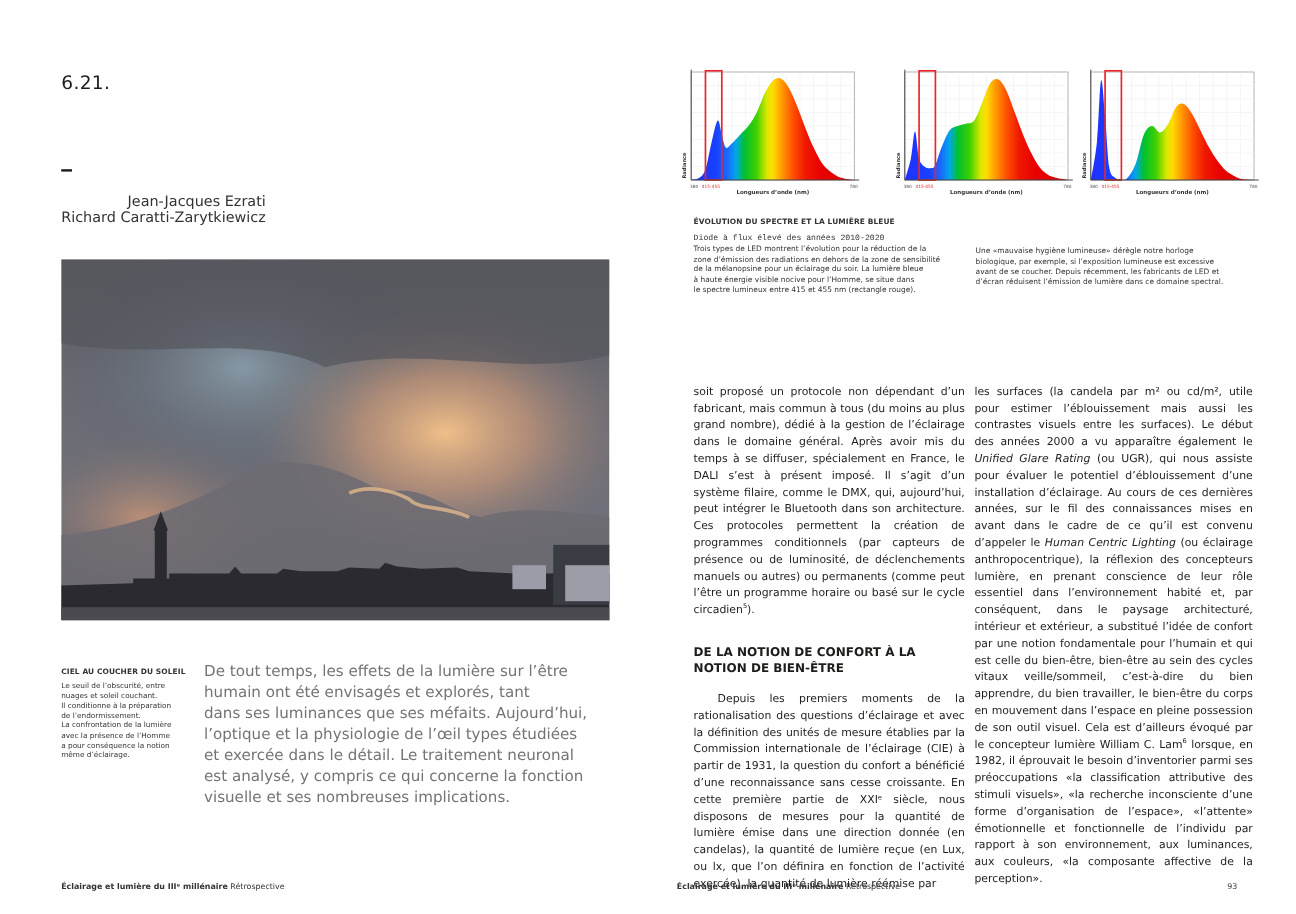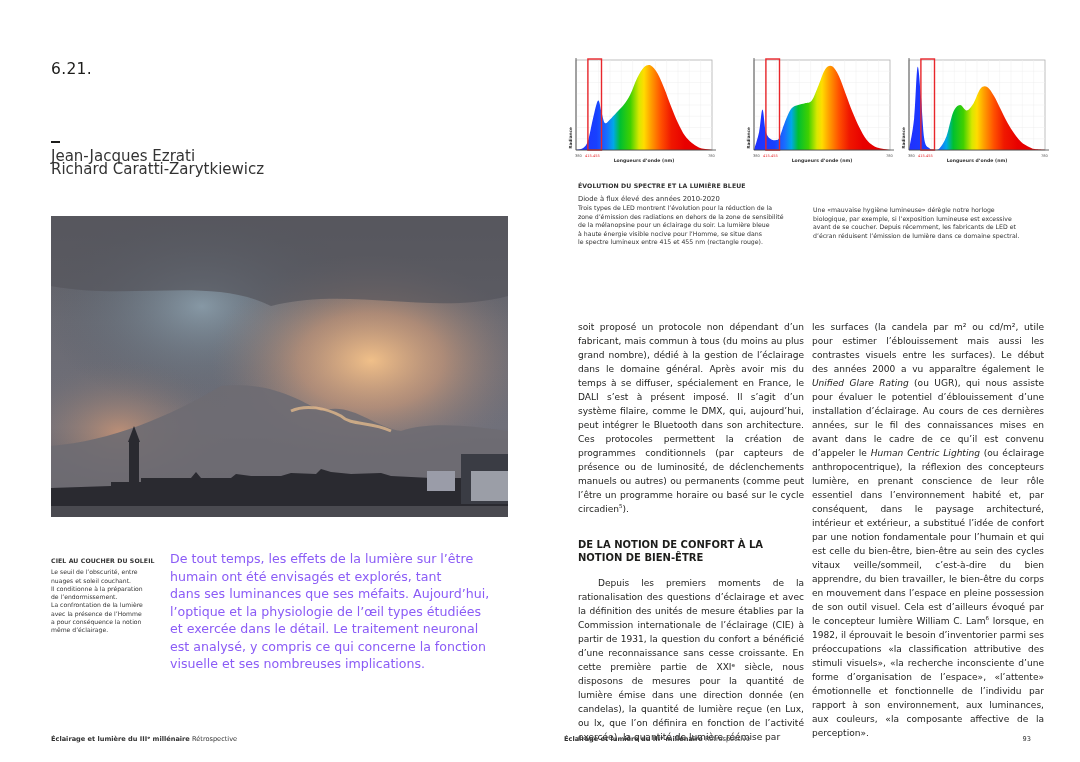--- a/index.html
+++ b/index.html
@@ -3,33 +3,33 @@
 <meta charset="utf-8">
 <style>
   html,body{margin:0;padding:0;background:#fff;}
   body{width:1080px;height:762px;position:relative;overflow:hidden;font-family:"DejaVu Sans",sans-serif;color:#1d1d1b;}
   .page{position:absolute;top:0;height:762px;}
   .left{left:0;width:540px;}
   .right{left:540px;width:540px;}
   .chapter{position:absolute;left:51px;top:60px;font-size:15.5px;letter-spacing:0.3px;}
   .title{position:absolute;left:51px;top:96px;font-size:15px;line-height:19px;width:320px;}
   .dash{position:absolute;left:51px;top:141px;width:9px;height:1.5px;background:#1d1d1b;}
-  .authors{position:absolute;left:51px;top:150px;font-size:15px;line-height:13px;color:#333;}
+  .authors{position:absolute;left:51px;top:162px;font-size:12px;line-height:13px;color:#333;text-align:right;}
   .photo{position:absolute;left:51px;top:216px;width:457px;height:301px;overflow:hidden;}
   .caption-left{position:absolute;left:51px;top:557px;width:112px;font-size:6.1px;line-height:8.3px;color:#333;}
   .caption-left .cap-title{font-weight:bold;font-size:6.2px;letter-spacing:0.1px;margin-bottom:3px;text-transform:uppercase;}
-  .intro{position:absolute;left:170px;top:550px;width:345px;font-size:12.6px;line-height:17.5px;color:#8b5cf6;}
+  .intro{position:absolute;left:170px;top:550px;width:345px;font-size:12.6px;line-height:17.5px;color:#737373;}
   .footer{position:absolute;top:735px;font-size:6.6px;color:#333;}
   .footer b{font-weight:bold;}
   .footer .num{position:absolute;}
   .charts{position:absolute;top:55px;left:22px;width:500px;height:115px;}
   .chart{position:absolute;top:0;width:156px;height:112px;}
   .fig-caption{position:absolute;top:182px;font-size:6.2px;line-height:8.5px;color:#333;}
   .fig-caption .fc-title{font-weight:bold;text-transform:uppercase;font-size:6.2px;letter-spacing:0.1px;margin-bottom:4px;}
-  .fig-caption .fc-sub{font-size:6.8px;margin-bottom:1px;}
+  .fig-caption .fc-sub{font-size:6.8px;margin-bottom:1px;font-family:Liberation Mono, monospace;}
   .col{position:absolute;top:320px;width:226px;font-size:9.05px;line-height:14px;color:#1d1d1b;text-align:justify;hyphens:manual;}
   .col p{margin:0;}
   .section-head{font-weight:bold;font-size:10px;line-height:13px;margin:22px 0 12px 0;text-transform:uppercase;text-align:left;}
   .indent{text-indent:20px;}
   sup{font-size:5.5px;line-height:0;}
 </style>
 </head>
 <body>
 
 <div class="page left">

